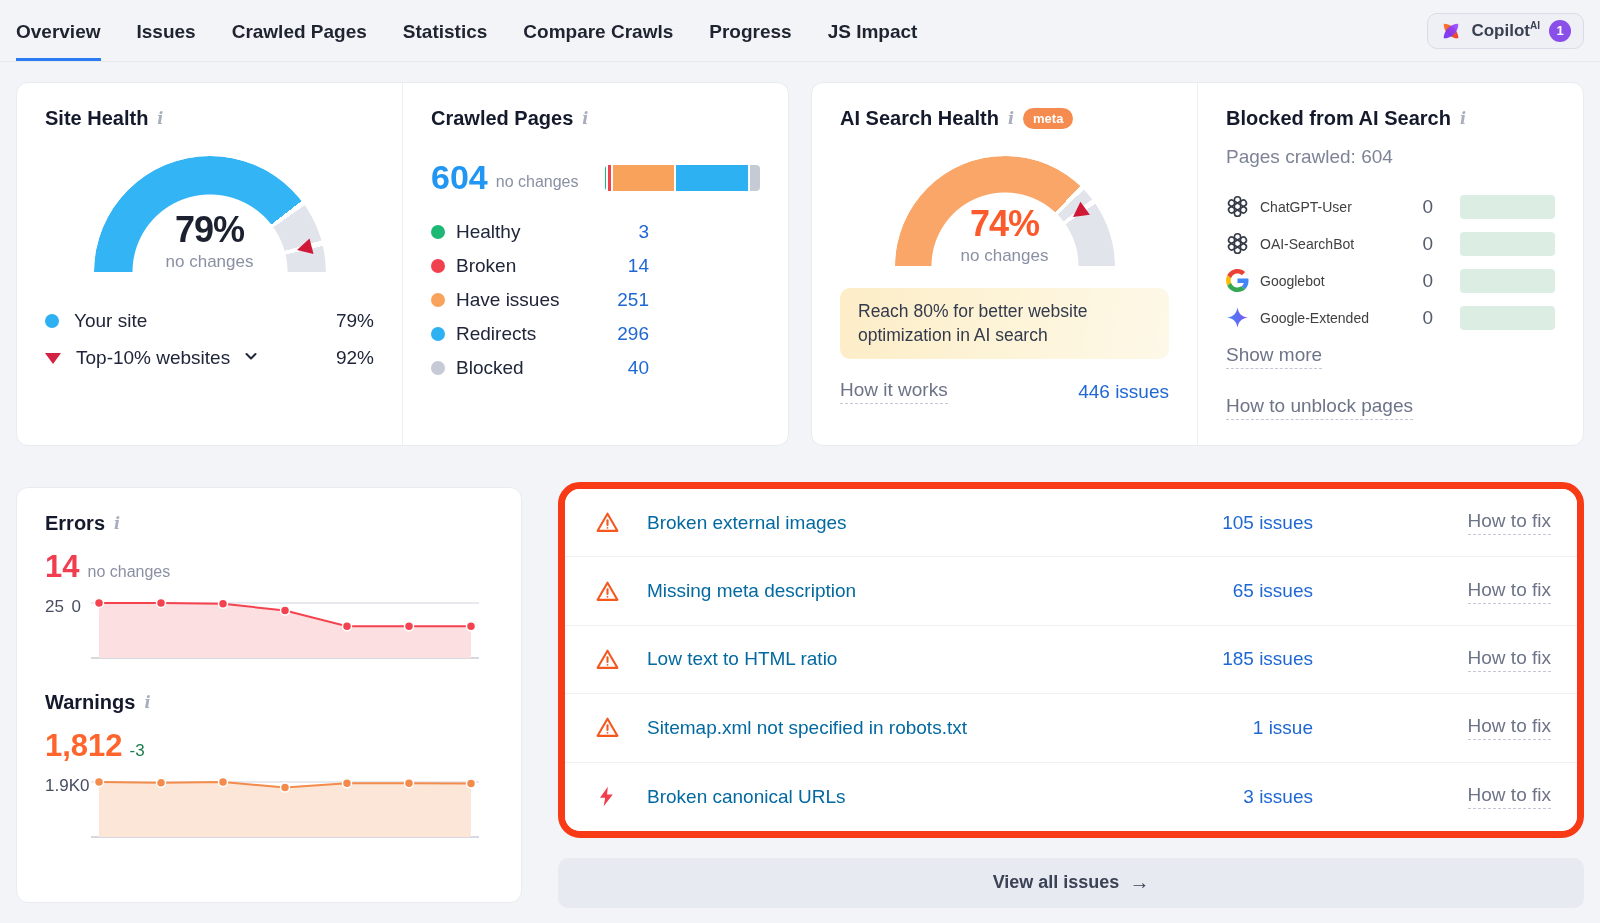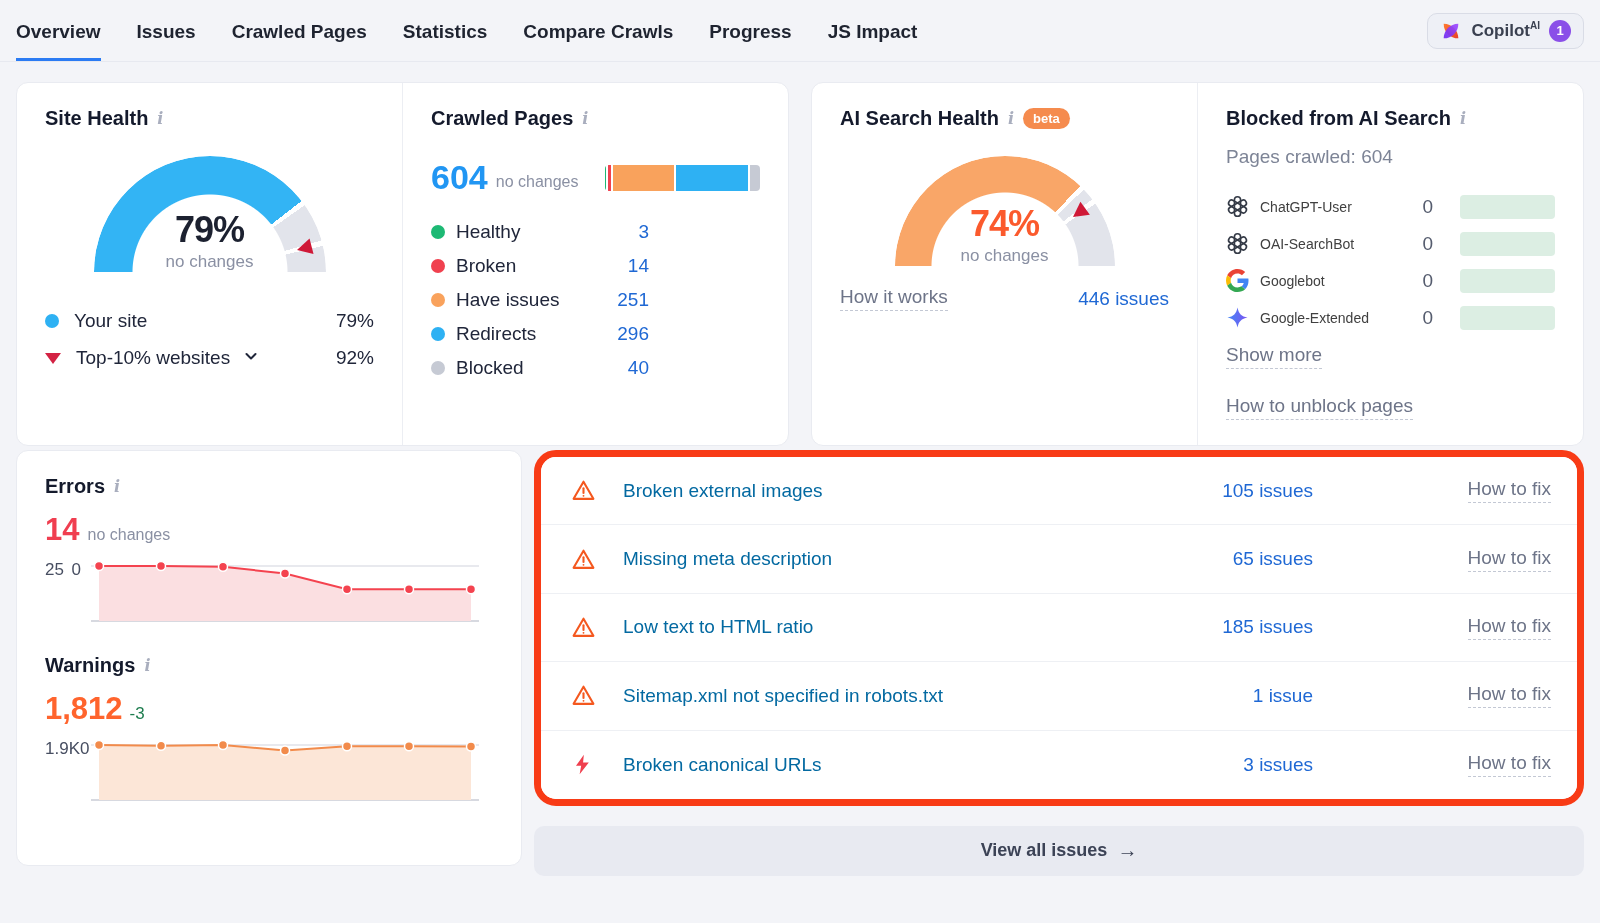--- a/index.html
+++ b/index.html
@@ -75,21 +75,21 @@
   .pages-crawled { margin-top:16px; font-size:19px; color:#7d8496; }
   .bot-rows { margin-top:20px; }
   .bot-row { display:flex; align-items:center; gap:11px; height:37px; }
   .bot-name { font-size:14px; color:#404040; }
   .bot-count { margin-left:auto; font-size:19px; color:#555c6e; }
   .bot-bar { width:95px; height:24px; background:#dceee3; border-radius:4px; margin-left:16px; flex:0 0 auto; }
   .show-more { margin-top:8px; }
   .unblock { margin-top:26px; }
 
   
-  .row2 { display:flex; gap:12px; margin-top:4px; align-items:flex-start; }
+  .row2 { display:flex; gap:36px; margin-top:36px; align-items:center; }
   .ew-card { background:#fff; border:1px solid #e9ebf1; border-radius:12px; width:506px; height:416px;
              padding:24px 28px; flex:0 0 auto; }
   .metric-line { display:flex; align-items:baseline; margin-top:14px; }
   .metric-big { font-size:31px; font-weight:700; }
   .metric-big.red { color:#f03e50; }
   .metric-big.orange { color:#ff642d; }
   .metric-sub { font-size:16px; color:#8a90a3; margin-left:8px; }
   .metric-delta { font-size:17px; color:#1e7d4f; margin-left:7px; }
   .chart-row { display:flex; margin-top:12px; }
   .axis { width:46px; text-align:right; padding-right:10px; font-size:17px; color:#474e61;
@@ -226,30 +226,31 @@
           </div>
         </div>
       </div>
     </div>
 
     <div class="panel">
       <div class="half">
         <div class="card-title-row">
           <span class="card-title">AI Search Health</span>
           <span class="info-i">i</span>
-          <span class="beta-pill">beta</span>
+          <span class="beta-pill">meta</span>
         </div>
         <div class="gauge" style="width: 220px; height: 110px;">
           <div class="gauge-arc" style="width: 220px; height: 220px; mask: radial-gradient(circle, transparent 73px, rgb(0, 0, 0) 74px); background: conic-gradient(from 270deg, rgb(249, 166, 104) 0deg, rgb(249, 166, 104) 133.2deg, rgb(255, 255, 255) 133.2deg, rgb(255, 255, 255) 135.8deg, rgb(226, 228, 235) 135.8deg, rgb(226, 228, 235) 142.6deg, rgb(255, 255, 255) 142.6deg, rgb(255, 255, 255) 145.4deg, rgb(226, 228, 235) 145.4deg, rgb(226, 228, 235) 180deg, transparent 180deg, transparent 360deg);"></div>
           <div class="gauge-marker" style="left: calc(50% + 68px); bottom: 41.4px; transform: rotate(-36deg);"></div>
           <div class="gauge-center">
             <div class="gauge-value orange">74%</div>
             <div class="gauge-change">no changes</div>
           </div>
         </div>
+        <div class="callout">Reach 80% for better website optimization in AI search</div>
         <div class="ai-links">
           <span class="dashed-link">How it works</span>
           <span class="blue-link">446 issues</span>
         </div>
       </div>
 
       <div class="half">
         <div class="card-title-row">
           <span class="card-title">Blocked from AI Search</span>
           <span class="info-i">i</span>

